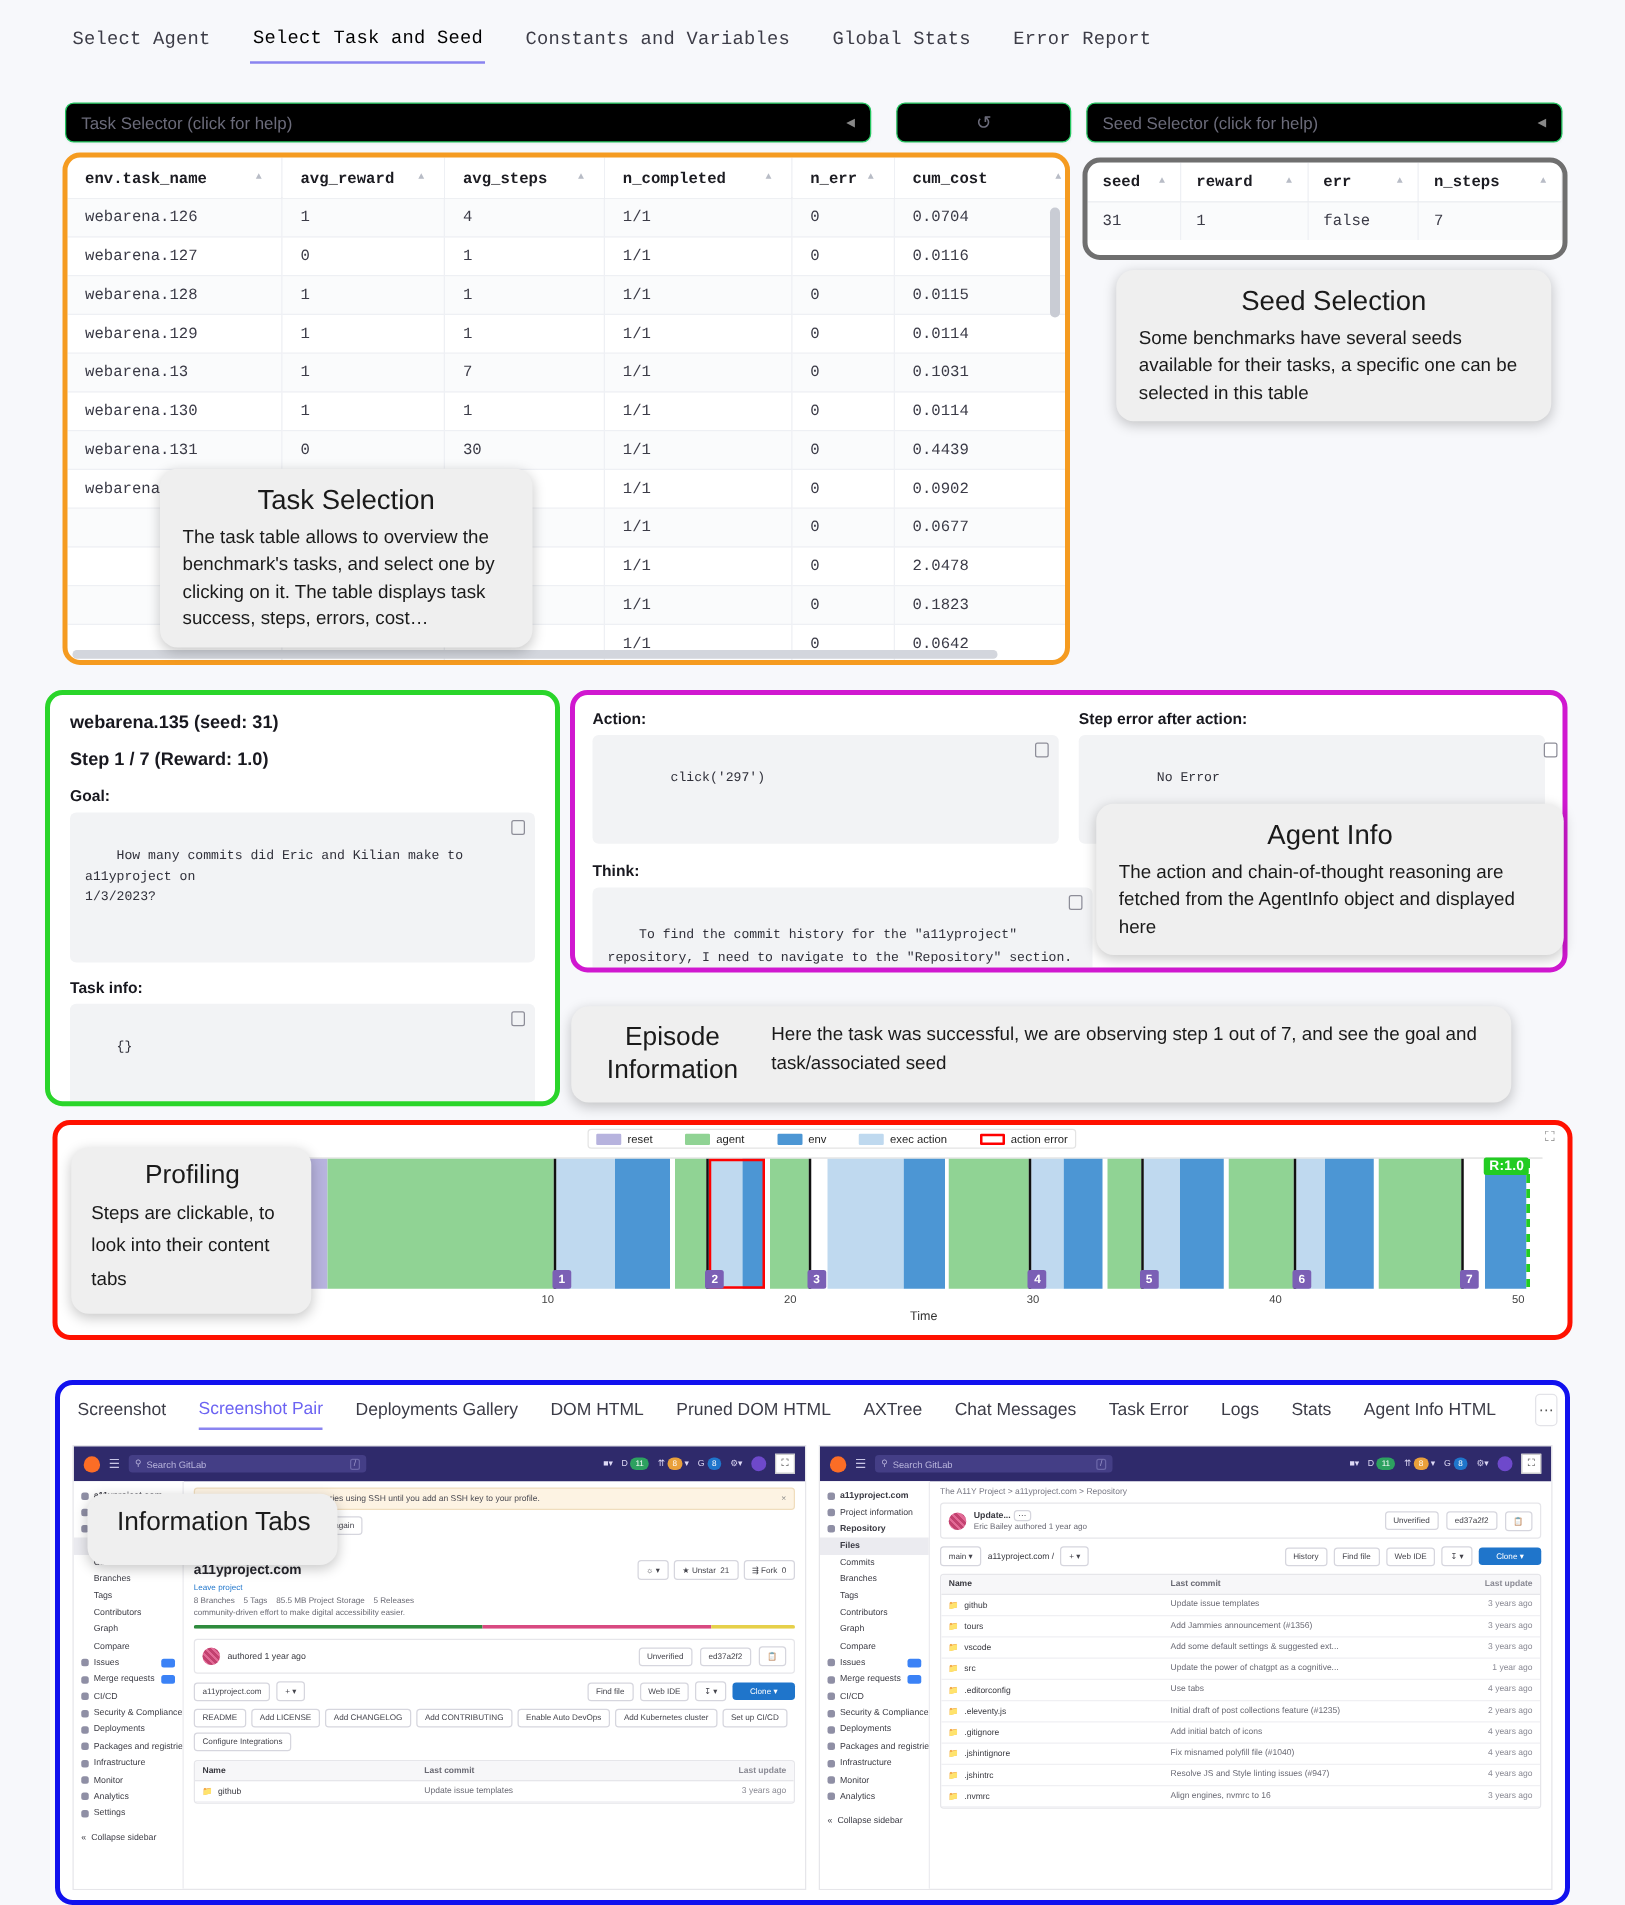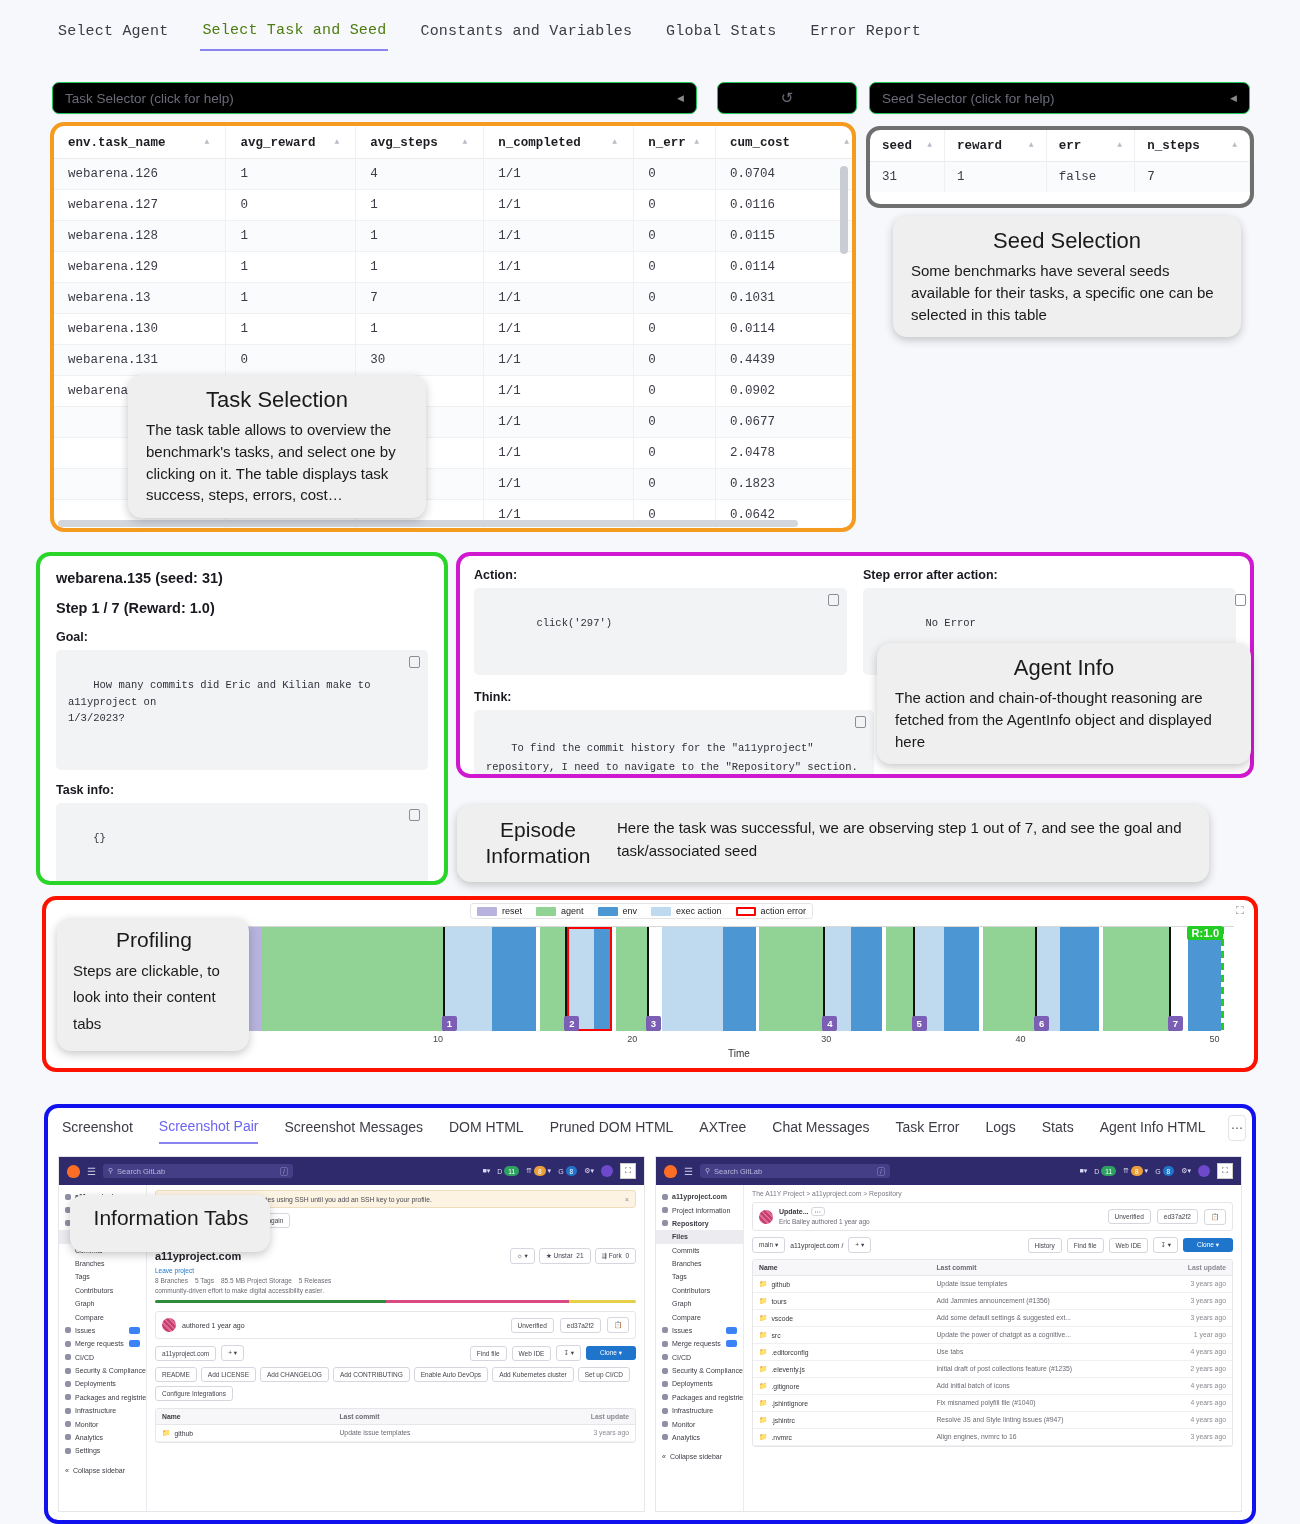--- a/index.html
+++ b/index.html
@@ -16,21 +16,21 @@
   
   .topnav {
     position:absolute; left:0; top:0; width:1300px; height:66px;
     background:#f7f8fb;
     display:flex; align-items:center; padding-left:56px; gap:30px;
   }
   .topnav .tab {
     font-size:15px; color:#3c3c47; padding:6px 2px 10px 2px;
     letter-spacing:.2px; cursor:pointer; white-space:nowrap;font-family:Liberation Mono, monospace;
   }
-  .topnav .tab.active { color:#4d7c0f; border-bottom:2px solid #8a84f0;text-align:center; }
+  .topnav .tab.active { color:#000000; border-bottom:2px solid #8a84f0;text-align:center; }
 
   
   .selbar { position:absolute; top:82px; left:0; width:1300px; height:34px; }
   .selbox {
     position:absolute; background:#000000; border:1px solid #22c55e; border-radius:7px;
     height:32px; display:flex; align-items:center; font-size:13.5px; color:#6b6b7a;
     box-shadow:0 1px 2px rgba(20,20,40,.04);
   }
   #task-sel { left:52px; width:645px; padding:0 12px; justify-content:space-between; }
   #refresh-btn { left:717px; width:140px; justify-content:center; color:#555; }
@@ -124,21 +124,21 @@
   #tip-prof { left:57px; top:918px; width:192px; padding:10px 14px 14px 16px; }
   #tip-prof .tt { font-size:21px; }
   #tip-prof .tb { font-size:15px; line-height:1.75; }
   #tip-info { left:70px; top:1195px; width:200px; padding:10px 14px 14px 16px; }
   #tip-info .tt { font-size:21px; line-height:1.2; margin-bottom:8px;}
   #tip-info .tb { font-size:15px; line-height:1.45; }
 
   
   #prof { left:46px; top:900px; width:1208px; height:168px; background:#fff; border-radius:10px;
           overflow:hidden; }
-  .legend { position:absolute; left:424px; top:3px; display:flex; align-items:center; gap:0;
+  .legend { position:absolute; left:424px; top:3px; display:flex; align-items:center; gap:12px;
             background:#fff; border:1px solid #e4e4e4; border-radius:3px; padding:2px 6px; }
   .legend .item { display:flex; align-items:center; gap:5px; margin-right:14px; }
   .legend .item:last-child { margin-right:0; }
   .legend .sw { width:20px; height:9px; border-radius:1px; }
   .legend .lt { font-size:9px; color:#222; }
   .plot { position:absolute; left:198px; top:26px; width:990px; height:104px;
           border-left:1px solid #d0d0d0; border-top:1px solid #d8d8d8; }
   .plotbg { position:absolute; left:0; top:0; right:0; bottom:0; background:#fff; }
   .seg { position:absolute; top:0; height:104px; }
   .stepline { position:absolute; top:0; width:2px; height:104px; background:#111; }
@@ -493,21 +493,21 @@
       <div class="xtick" style="left: 776.471px;">40</div>
       <div class="xtick" style="left: 970.588px;">50</div>
     </div>
   <div class="xlabel">Time</div>
 </div>
 
 <div class="panel" id="infotabs">
   <div class="itabs" id="itabs">
     <div class="itab">Screenshot</div>
       <div class="itab active">Screenshot Pair</div>
-      <div class="itab">Screenshot Messages</div>
+      <div class="itab">Deployments Gallery</div>
       <div class="itab">DOM HTML</div>
       <div class="itab">Pruned DOM HTML</div>
       <div class="itab">AXTree</div>
       <div class="itab">Chat Messages</div>
       <div class="itab">Task Error</div>
       <div class="itab">Logs</div>
       <div class="itab">Stats</div>
       <div class="itab">Agent Info HTML</div>
       <div class="dots">⋯</div>
   </div>

